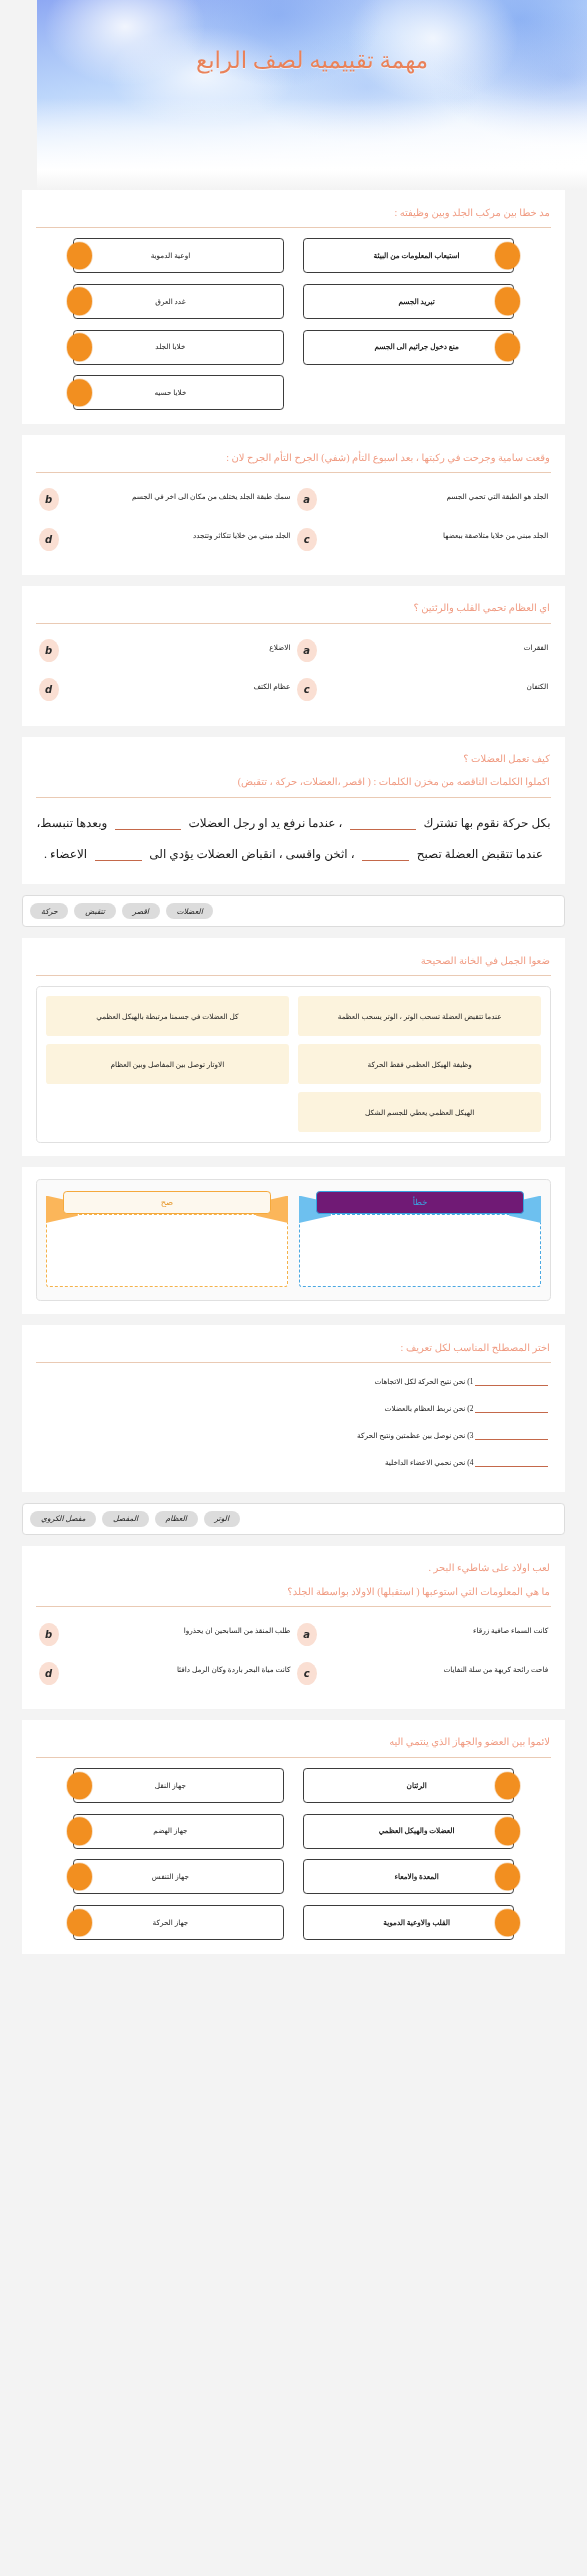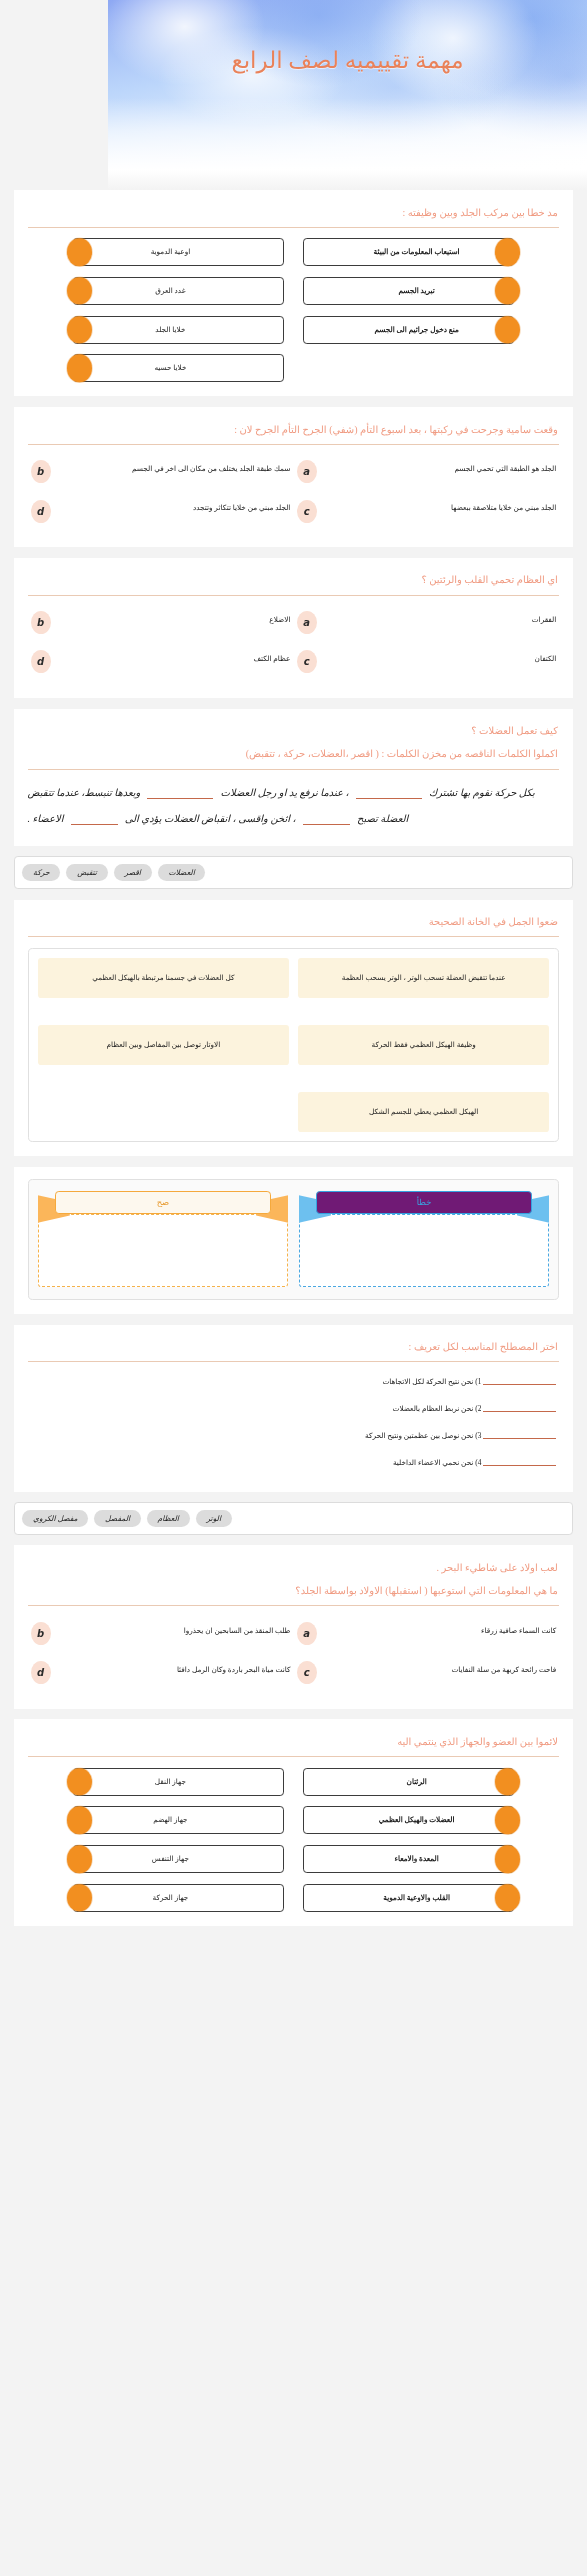--- a/index.html
+++ b/index.html
@@ -7,21 +7,21 @@
   body {
     width: 587px;
     background: #f3f3f3;
     font-family: "Liberation Serif", "DejaVu Serif", serif;
     color: #1a1a1a;
   }
 
   
   .hero {
     position: relative;
-    width: 479px;
+    width: 550px;
     height: 190px;
     overflow: hidden;
     background: linear-gradient(170deg,#8ea8f3 0%, #a8c3f7 18%, #bcd6fb 34%, #d6e7fd 52%, #ecf4fe 70%, #ffffff 92%);
   }
   .hero .wash {
     position: absolute; inset: 0;
     background:
       radial-gradient(ellipse 115px 84px at 16% 14%, rgba(255,255,255,.85), rgba(255,255,255,0) 70%),
       radial-gradient(ellipse 145px 99px at 44% 8%,  rgba(120,160,240,.55), rgba(255,255,255,0) 72%),
       radial-gradient(ellipse 122px 92px at 72% 20%, rgba(255,255,255,.8), rgba(255,255,255,0) 70%),
@@ -38,40 +38,40 @@
     position: absolute;
     top: 47px; left: 0; right: 0;
     text-align: center;
     font-size: 23px;
     color: #e9825a;
     letter-spacing: 0.4px;
     text-shadow: 0 0.8px 0.8px rgba(255,255,255,.6);
   }
 
   
-  .sheet { width: 587px; background: #f3f3f3; padding: 0 0 20px; }
+  .sheet { width: 587px; background: #f3f3f3; padding: 0 8px 20px; }
   .card {
     background: #ffffff;
     margin: 0 13.8px 10.7px;
     padding: 12.2px 13.8px 13.8px;
   }
 
   .q-title {
     color: #f09b82;
     font-size: 10px;
     line-height: 1.7;
     text-align: right;
     margin: 1.5px 1.5px 6.1px;
   }
   .q-rule { height: 0.8px; background: #e3b89b; margin: 4.6px 0 10.7px; opacity: .75; }
 
   
   .match-grid { display: flex; flex-direction: row-reverse; gap: 18.4px; justify-content: center; }
   .match-col { display: flex; flex-direction: column; gap: 10.7px; flex: 0 0 211px; }
-  .match-row { position: relative; height: 28px; }
+  .match-row { position: relative; height: 35px; }
   .match-box {
     position: absolute; inset: 0;
     border: 0.8px solid #3b3b3b;
     border-radius: 3.8px;
     background: #fff;
     display: flex; align-items: center; justify-content: center;
     padding: 2.3px 26px 2.3px 9.2px;
     font-size: 7.3px; line-height: 1.35; text-align: center;
     color: #1c1c1c;
   }
@@ -97,42 +97,42 @@
     background: #fadfd3;
     color: #2b2b2b;
     display: flex; align-items: center; justify-content: center;
     font-family: "DejaVu Sans", sans-serif;
     font-size: 10px; font-style: italic; font-weight: 700;
     margin-top: 0.8px;
   }
   .opt-text { font-size: 7.3px; line-height: 1.5; padding-top: 4.6px; text-align: right; flex: 1; }
 
   
-  .cloze { font-size: 10px; line-height: 2.6; text-align: left; color: #1c1c1c; font-style: italic; }
+  .cloze { font-size: 12px; line-height: 2.6; text-align: center; color: #1c1c1c; }
   .blank {
     display: inline-block; width: 66px; height: 0.8px;
     border-bottom: 1.1px solid #c4684a; vertical-align: -3.1px; margin: 0 4.6px;
   }
   .blank.sm { width: 47px; }
 
   
   .bank {
     border: 0.8px solid #dcdcdc; border-radius: 3.8px; background: #fff;
     padding: 6.9px 7.6px; margin: 7.6px 13.8px 10.7px;
     display: flex; flex-direction: row-reverse; gap: 6.1px; flex-wrap: wrap; font-style: italic;
   }
   .chip {
     background: #dcdcdc; border-radius: 12.2px;
     padding: 3.8px 10.7px; font-size: 7.6px; color: #1c1c1c; white-space: nowrap;
   }
 
   
   .sortbox { border: 0.8px solid #e0e0e0; border-radius: 4.6px; padding: 9.2px; background:#fff; }
   .sort-grid { display: flex; flex-direction: row-reverse; gap: 9.2px; }
-  .sort-col { flex: 1; display: flex; flex-direction: column; gap: 27px; }
+  .sort-col { flex: 1; display: flex; flex-direction: column; gap: 8px; }
   .sort-card {
     background: #fcf3dd; border-radius: 3.1px;
     padding: 10.7px 9.2px; min-height: 40px;
     display: flex; align-items: center; justify-content: center;
     font-size: 7.3px; line-height: 1.55; text-align: center; color: #1c1c1c;
   }
 
   
   .dropwrap { border: 0.8px solid #e0e0e0; border-radius: 4.6px; background:#fafafa; padding: 10.7px 9.2px 12.2px; }
   .drop-grid { display: flex; flex-direction: row-reverse; gap: 10.7px; }

